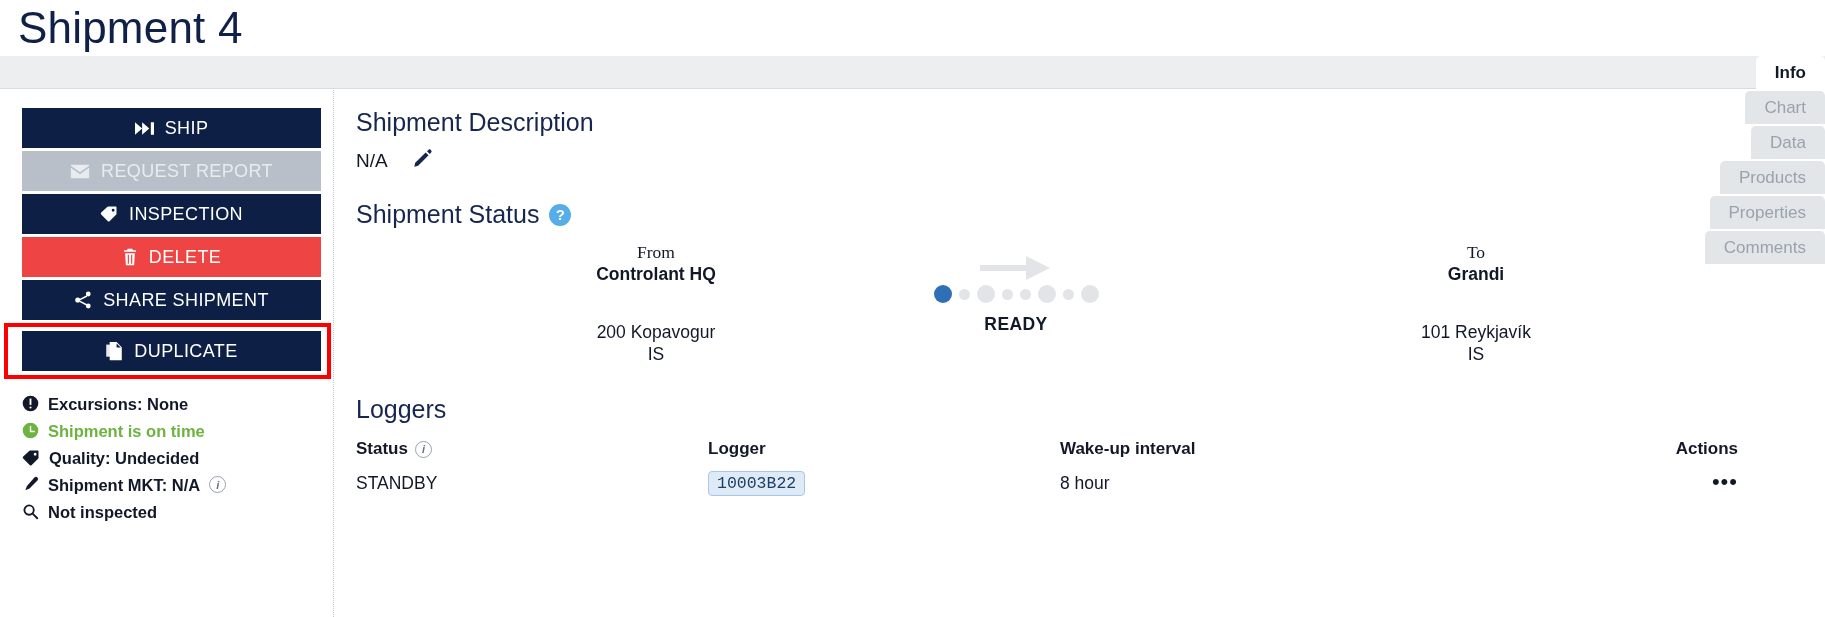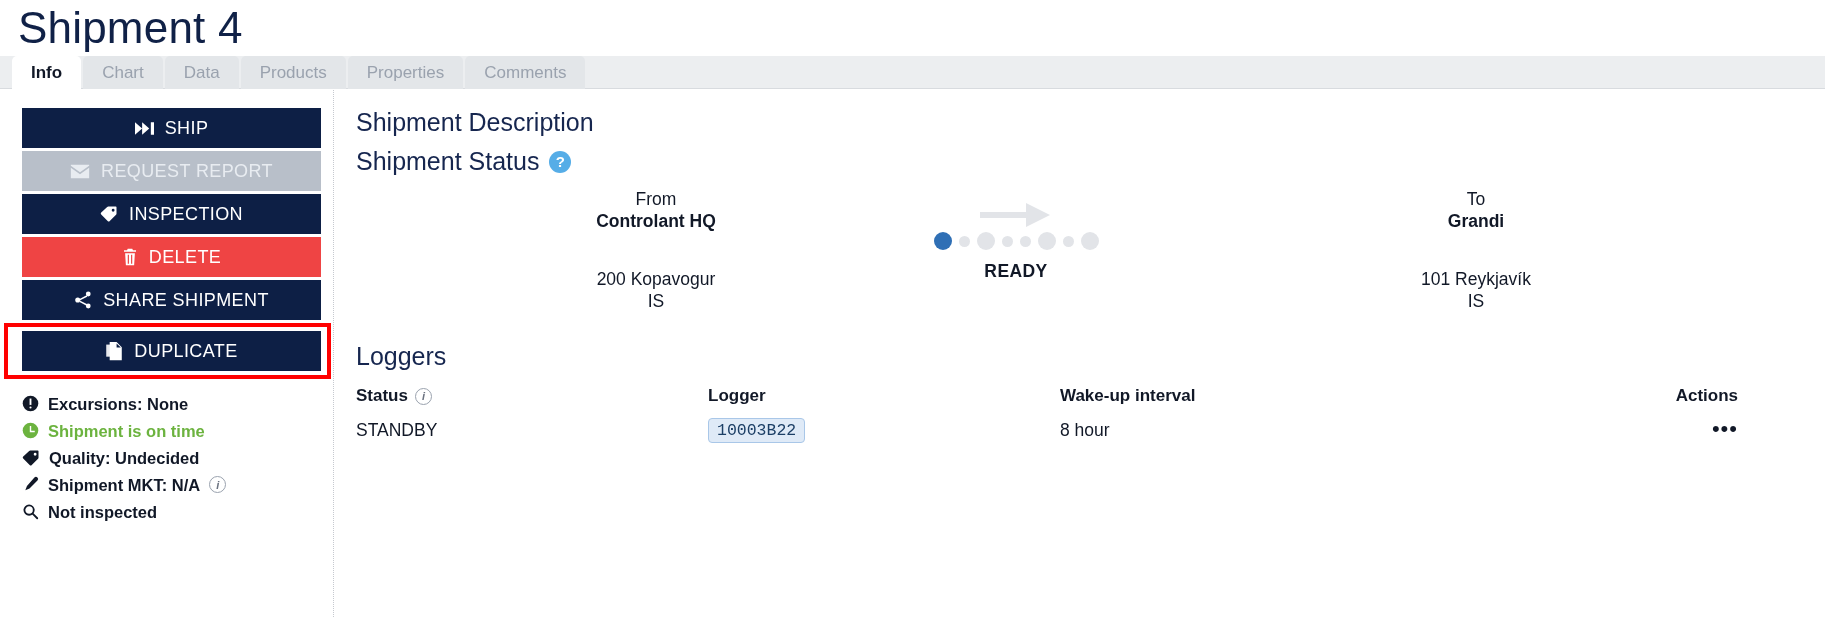--- a/index.html
+++ b/index.html
@@ -20,21 +20,21 @@
     font-weight:400;
     padding:8px 0 0 18px;
     letter-spacing:.2px;
     line-height:40px;
   }
   .tabbar{
     position:absolute; top:56px; left:0; width:1825px; height:33px;
     background:#eceef0;
     border-bottom:1px solid #d8dbdf;
   }
-  .tabs{ display:flex; align-items:flex-end; height:33px; padding-left:12px; gap:2px; }
+  .tabs{ display:flex; align-items:flex-end; height:33px; padding-left:12px; gap:2px;flex-direction:column; }
   .tab{
     height:33px; line-height:33px;
     padding:0 19px;
     font-size:17px;
     color:#9aa2ae;
     background:#e3e6e9;
     border-radius:5px 5px 0 0;
     white-space:nowrap;
     cursor:pointer;
   }
@@ -108,21 +108,21 @@
     display:flex;align-items:center;justify-content:center;
     cursor:pointer;
     line-height:1;
   }
 
   
   .statusgraphic{ position:relative; height:150px; margin-top:12px; }
   .loc{
     position:absolute; text-align:center; font-size:17.5px; color:#111827; line-height:22px;
   }
-  .loc .lbl{ font-weight:400; }
+  .loc .lbl{ font-weight:400;font-family:Liberation Serif, serif; }
   .loc .name{ font-weight:bold; }
   .loc .addr{ margin-top:36px; font-weight:400; }
   .loc.from{ left:180px; top:0; width:240px; }
   .loc.to{ left:1000px; top:0; width:240px; }
 
   .progress{ position:absolute; left:555px; top:12px; width:210px; text-align:center; }
   .arrow{ height:30px; display:flex; justify-content:center; align-items:flex-start; }
   .dots{ display:flex; align-items:center; justify-content:center; gap:7px; height:26px; margin-top:-2px; }
   .dot{ border-radius:50%; background:#e2e4e8; }
   .dot.lg{ width:18px;height:18px; }
@@ -280,20 +280,28 @@
             </svg>
           </span>
           <span>Not inspected</span>
         </div>
       </div>
   </div>
 
   <div class="main">
 
     <div class="h2">Shipment Description</div>
+    <div class="desc-val">
+      <span>N/A</span>
+      <span style="cursor:pointer;">
+        <svg width="22" height="22" viewBox="0 0 24 24" fill="#16264f">
+            <path d="M20.7 3.3a2.1 2.1 0 0 0-3 0l-1.3 1.3 3 3 1.3-1.3a2.1 2.1 0 0 0 0-3zM14.9 5.9 3.5 17.3 2.5 21.5l4.2-1 11.4-11.4-3.2-3.2z"></path>
+          </svg>
+      </span>
+    </div>
 
     <div class="h2">
       <span>Shipment Status</span>
       <span class="help-circle">?</span>
     </div>
 
     <div class="statusgraphic">
       <div class="loc from">
         <div class="lbl">From</div>
         <div class="name">Controlant HQ</div>

